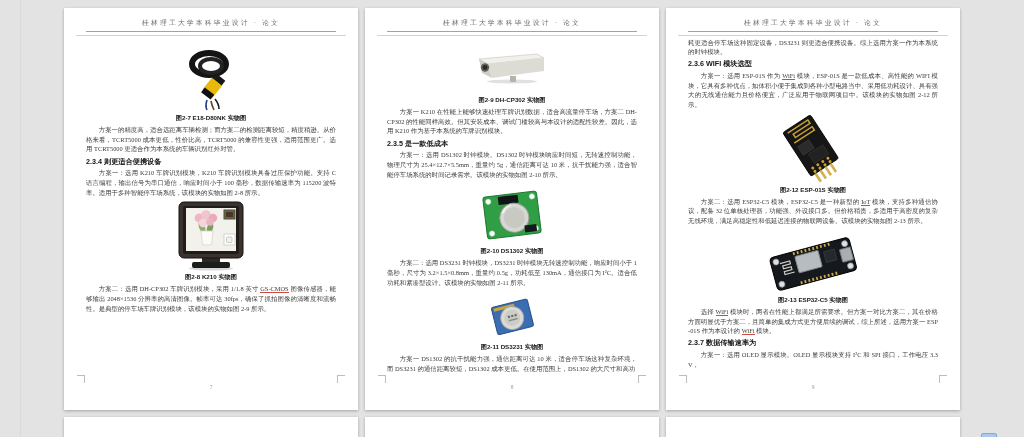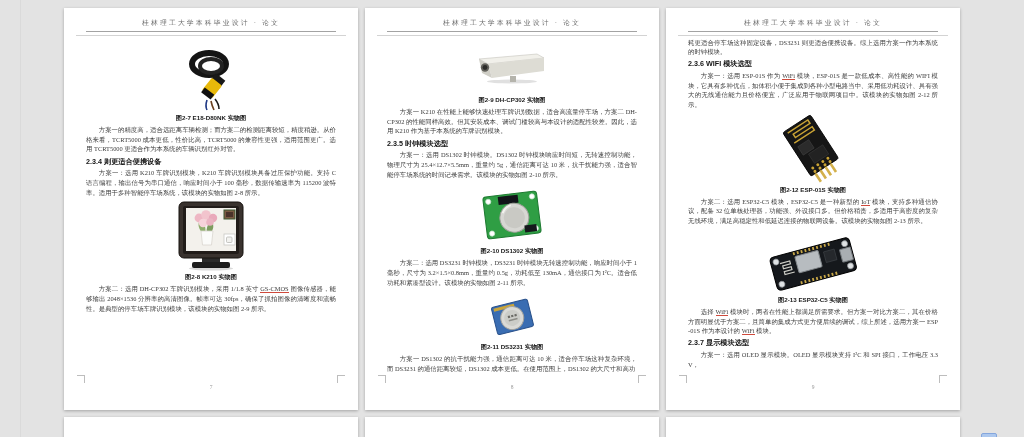--- a/index.html
+++ b/index.html
@@ -137,21 +137,21 @@
       <polygon points="5,7 14,12 18,26 8,21" fill="#cfcec6"></polygon>
       <circle cx="11" cy="15.5" r="4.2" fill="#63625c"></circle>
       <circle cx="11" cy="15.5" r="2.4" fill="#2b2b28"></circle>
       <rect x="36" y="24" width="6" height="6" fill="#b5b4ac"></rect>
     </svg>
   </div>
   <div class="cap">图2-9 DH-CP302 实物图</div>
 
   <p class="para"><span>方案一 K210 在性能上能够快速处理车牌识别数据，适合高流量停车场，方案二 DH-CP302 的性能同样高效。但其安装成本、调试门槛较高与本设计的适配性较差。因此，选用 K210 作为基于本系统的车牌识别模块。</span></p>
 
-  <div class="hd">2.3.5 时钟模块选型</div>
+  <div class="hd">2.3.5 是一款低成本</div>
 
   <p class="para"><span>方案一：选用 DS1302 时钟模块。DS1302 时钟模块响应时间短，无转速控制功能，物理尺寸为 25.4×12.7×5.5mm，重量约 5g，通信距离可达 10 米，抗干扰能力强，适合智能停车场系统的时间记录需求。该模块的实物如图 2-10 所示。</span></p>
 
   <div class="fig f10">
     <svg viewBox="0 0 72 58" width="72" height="58">
       <g transform="rotate(-7 36 29)">
         <rect x="9" y="8" width="54" height="42" rx="3" fill="#2f9e44" stroke="#1d7a31"></rect>
         <circle cx="14" cy="13" r="2.6" fill="#fff" stroke="#bfe3c8" stroke-width="0.7"></circle>
         <circle cx="58" cy="13" r="2.6" fill="#fff" stroke="#bfe3c8" stroke-width="0.7"></circle>
         <circle cx="14" cy="45" r="2.6" fill="#fff" stroke="#bfe3c8" stroke-width="0.7"></circle>
@@ -262,21 +262,21 @@
           <rect x="64" y="44.5" width="1.8" height="3"></rect>
             <rect x="68" y="44.5" width="1.8" height="3"></rect>
         </g>
       </g>
     </svg>
   </div>
   <div class="cap">图2-13 ESP32-C5 实物图</div>
 
   <p class="para"><span>选择 </span><span class="misspell">WiFi</span><span> 模块时，两者在性能上都满足所需要求。但方案一对比方案二，其在价格方面明显优于方案二，且简单的集成方式更方便后续的调试，综上所述，选用方案一 ESP-01S 作为本设计的 </span><span class="misspell">WiFi</span><span> 模块。</span></p>
 
-  <div class="hd">2.3.7 显示模块选型</div>
+  <div class="hd">2.3.7 数据传输速率为</div>
 
   <p class="para"><span>方案一：选用 OLED 显示模块。OLED 显示模块支持 I²C 和 SPI 接口，工作电压 3.3V，</span></p>
 
   <div class="mark bl"></div>
   <div class="mark br"></div>
   <div class="pgnum">9</div>
 </div>
 
 <div class="stub s1"></div>
 <div class="stub s2"></div>

